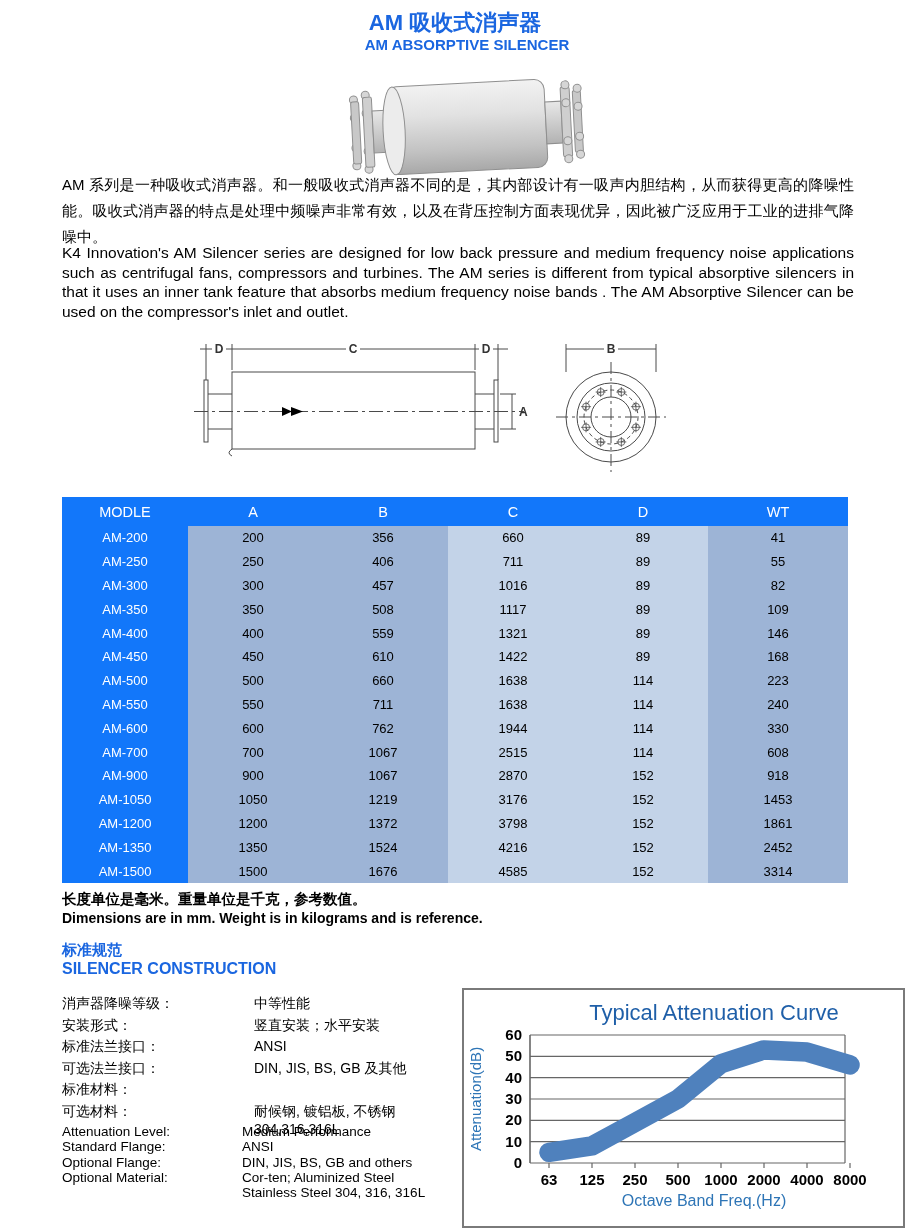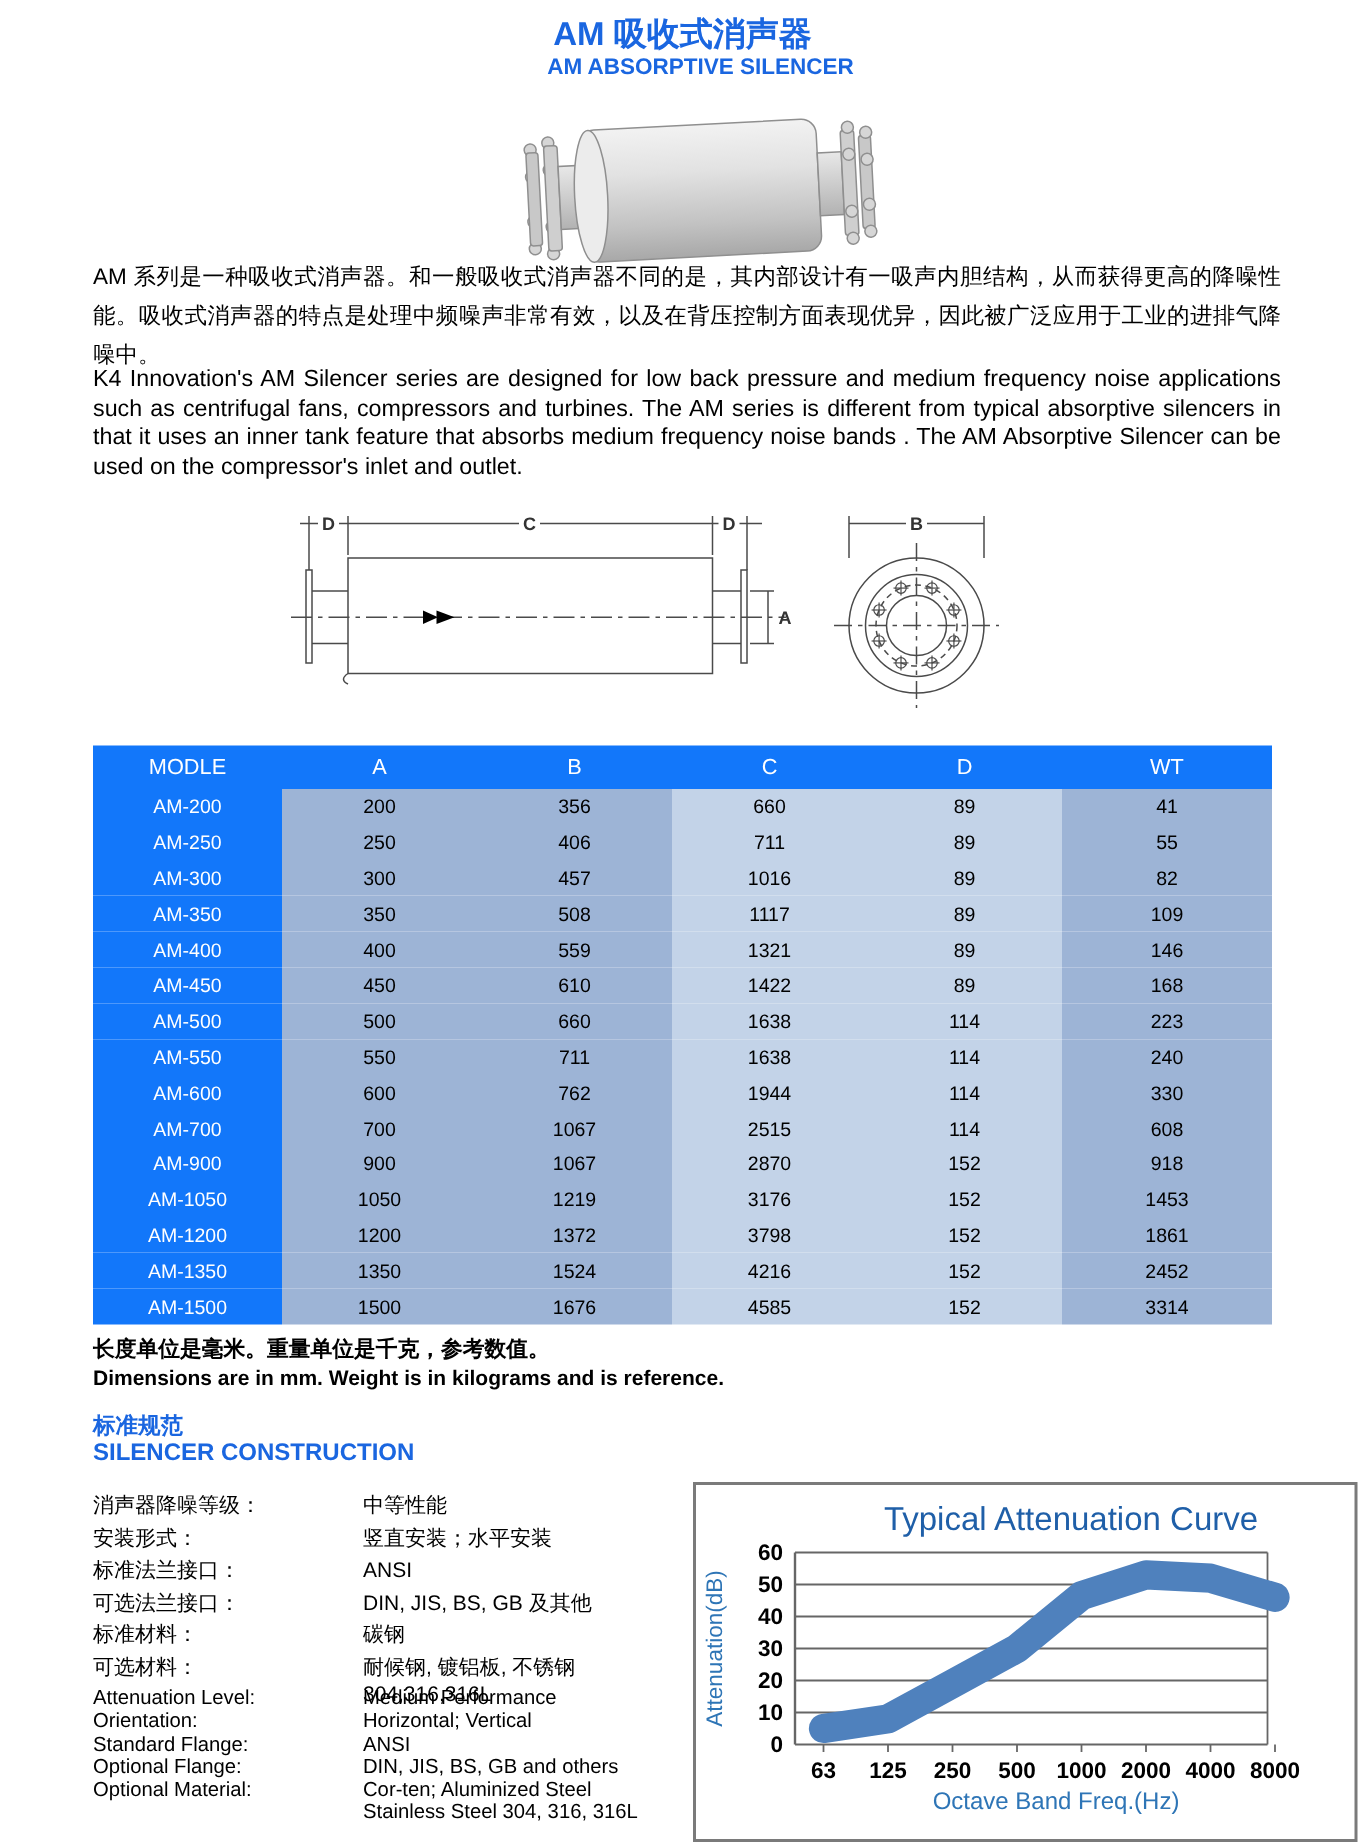--- a/index.html
+++ b/index.html
@@ -27,21 +27,21 @@
 
   .note-cn{top:890px;left:62px;font-size:14.5px;font-weight:bold;}
   .note-en{top:910px;left:62px;font-size:14px;font-weight:bold;}
 
   .sec-cn{top:941px;left:62px;font-size:15px;font-weight:bold;color:#1a66e0;}
   .sec-en{top:960px;left:62px;font-size:16px;font-weight:bold;color:#1a66e0;}
 
   
   .spec{left:62px;width:400px;}
   .spec-cn{top:995px;font-size:14px;}
-  .spec-cn .row{height:21.5px;display:flex;}
+  .spec-cn .row{height:21.5px;display:flex;gap:12px;}
   .spec-en{top:1124px;font-size:13.5px;}
   .spec-en .row{height:15.3px;display:flex;}
   .spec .lbl{width:180px;flex:0 0 180px;}
   .spec .val{flex:1;}
 
   
   .chart-box{top:988px;left:462px;width:443px;height:240px;border:2px solid #7a7a7a;box-sizing:border-box;background:#fff;}
   .chart-box svg{display:block;}
 
   svg text{font-family:"Liberation Sans",sans-serif;}
@@ -359,35 +359,30 @@
       <div class="row">
         <span class="lbl">标准法兰接口：</span>
         <span class="val">ANSI</span>
       </div>
       <div class="row">
         <span class="lbl">可选法兰接口：</span>
         <span class="val">DIN, JIS, BS, GB 及其他</span>
       </div>
       <div class="row">
         <span class="lbl">标准材料：</span>
-        <span class="val">碳钢</span>
       </div>
       <div class="row">
         <span class="lbl">可选材料：</span>
         <span class="val">耐候钢, 镀铝板, 不锈钢304,316,316L</span>
       </div>
     </div>
   <div class="abs spec spec-en">
       <div class="row">
         <span class="lbl">Attenuation Level:</span>
         <span class="val">Medium Performance</span>
-      </div>
-      <div class="row">
-        <span class="lbl">Orientation:</span>
-        <span class="val">Horizontal; Vertical</span>
       </div>
       <div class="row">
         <span class="lbl">Standard Flange:</span>
         <span class="val">ANSI</span>
       </div>
       <div class="row">
         <span class="lbl">Optional Flange:</span>
         <span class="val">DIN, JIS, BS, GB and others</span>
       </div>
       <div class="row">

